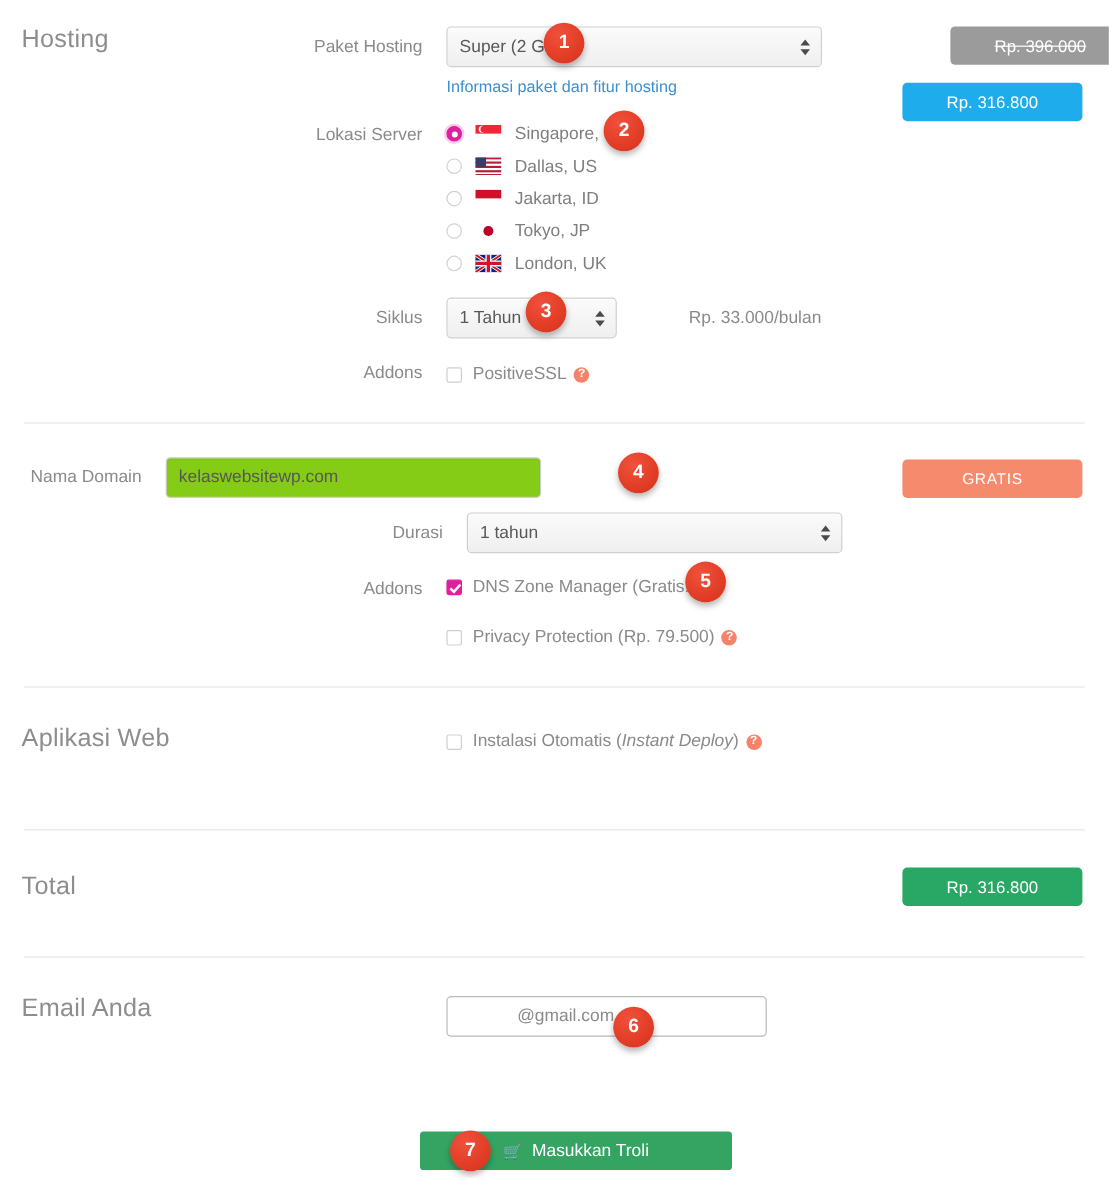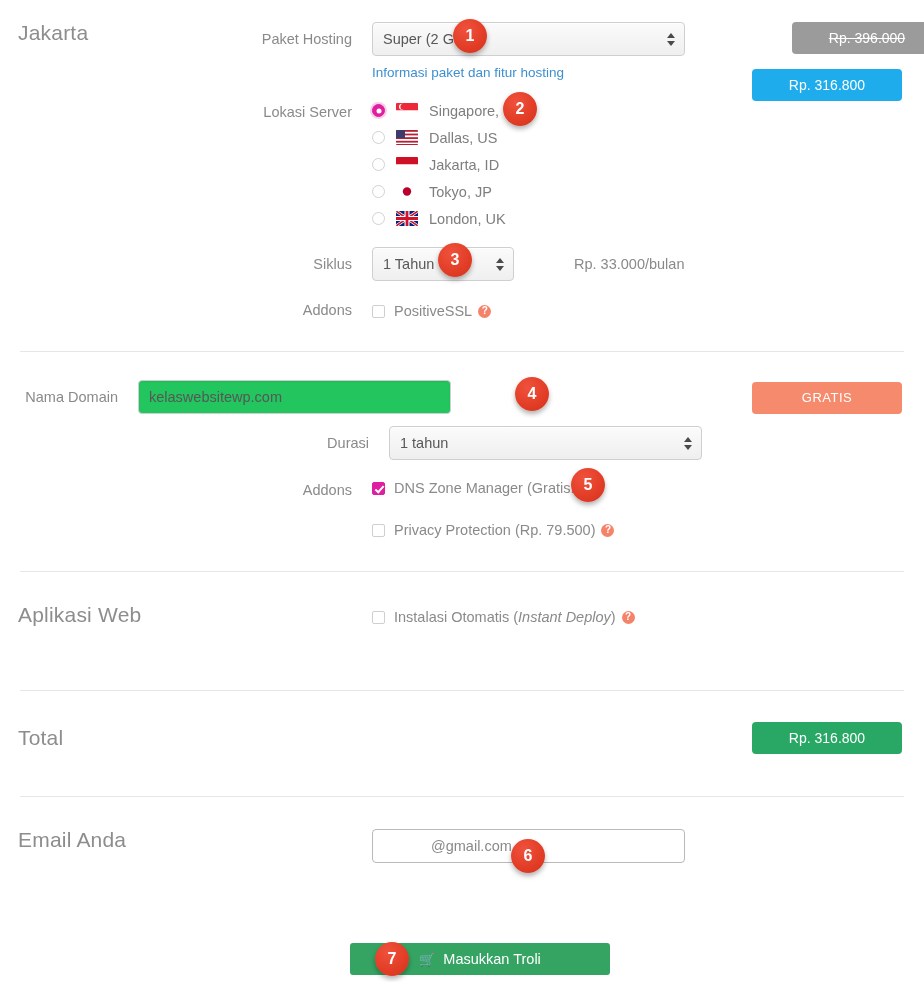--- a/index.html
+++ b/index.html
@@ -92,32 +92,32 @@
   }
   .spinner i.up { border-bottom: 5px solid #4a4a4a; }
   .spinner i.down { border-top: 5px solid #4a4a4a; }
 
   
   .textinput {
     width: 313px;
     height: 34px;
     border: 1px solid #cfcfcf;
     border-radius: 4px;
-    background: #22c55e;
+    background: #84cc16;
     box-shadow: inset 0 1px 2px rgba(0,0,0,.06);
     font-size: 14.5px;
     color: #575757;
     line-height: 32px;
     padding: 0 10px;
     overflow: hidden;
     white-space: nowrap;
   }
 
   .emailinput {
-    width: 313px;
+    width: 267px;
     height: 34px;
     border: 1px solid #b9b9b9;
     border-radius: 4px;
     background: #ffffff;
     font-size: 14.5px;
     color: #8a8a8a;
     line-height: 32px;
     overflow: hidden;
     white-space: nowrap;
     display: flex;
@@ -290,21 +290,21 @@
     box-shadow: 0 3px 5px rgba(0,0,0,.30);
     z-index: 20;
     font-family: "Liberation Sans", sans-serif;
   }
 </style>
 </head>
 <body>
 
 <div class="section" style="padding-top:22px;">
   <div class="row">
-    <div class="sec-title">Jakarta</div>
+    <div class="sec-title">Hosting</div>
     <div class="field-label">Paket Hosting</div>
     <div class="field-body">
       <div class="select">
         <span>Super (2 GB)</span>
         <span class="spinner">
             <i class="up"></i>
             <i class="down"></i>
           </span>
       </div>
       <a class="helplink" href="#">Informasi paket dan fitur hosting</a>

